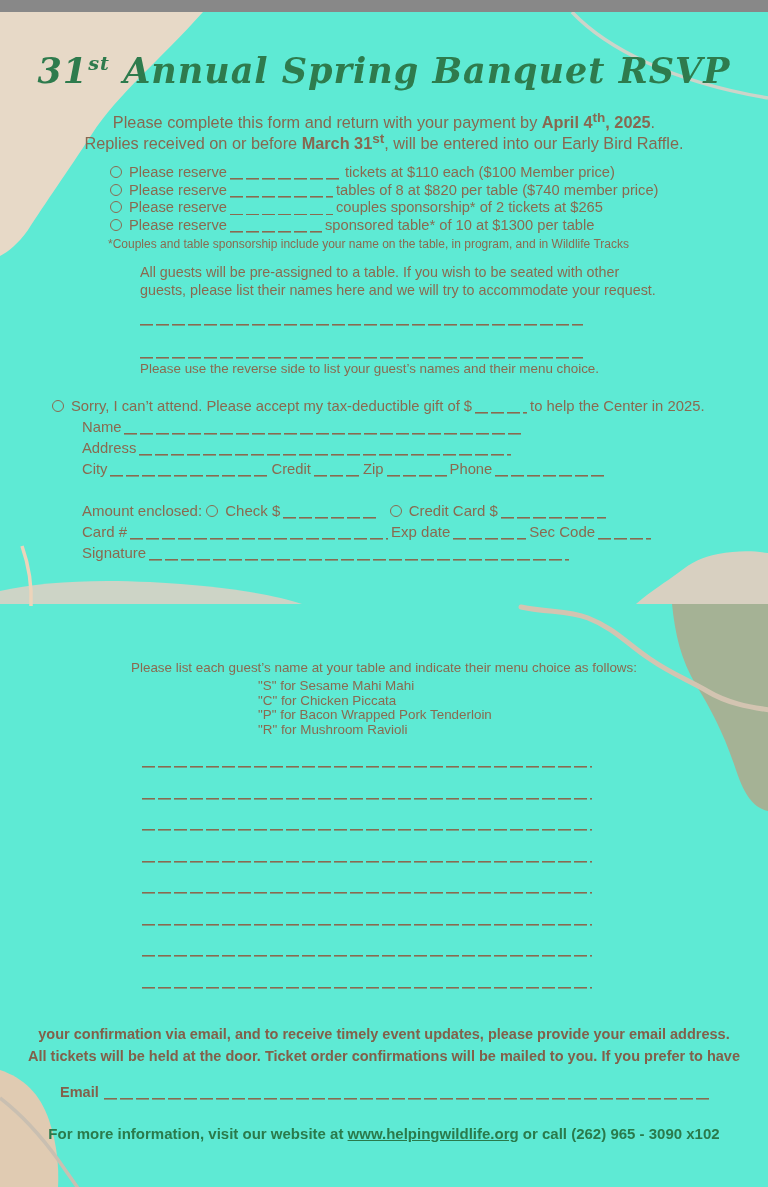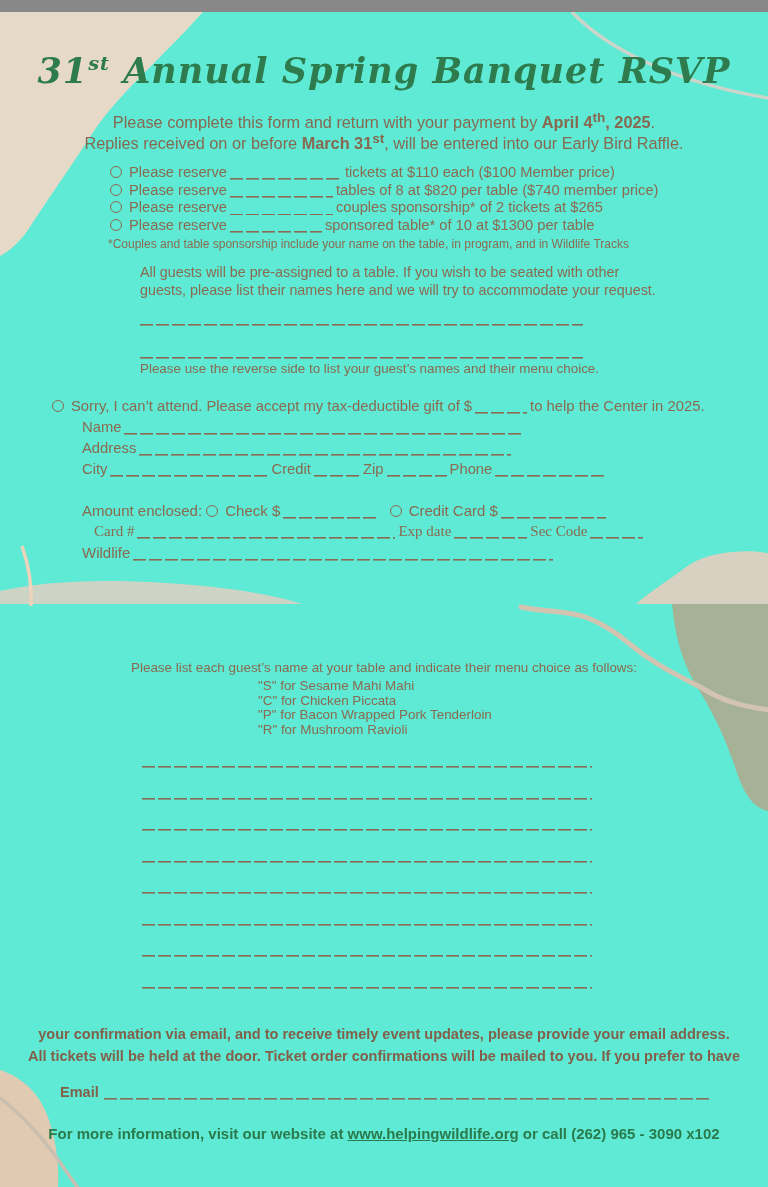--- a/index.html
+++ b/index.html
@@ -81,22 +81,22 @@
 
     <div class="abs smallnote" style="left:140px;top:349px;">Please use the reverse side to list your guest’s names and their menu choice.</div>
 
     <div class="abs row" style="left:52px;top:386px;"><span class="circ"></span><span>Sorry, I can’t attend. Please accept my tax-deductible gift of $</span><span class="uline" style="width:52px;"></span><span>to help the Center in 2025.</span></div>
 
     <div class="abs row" style="left:82px;top:407px;"><span>Name</span><span class="uline" style="width:398px;"></span></div>
     <div class="abs row" style="left:82px;top:428px;"><span>Address</span><span class="uline" style="width:372px;"></span></div>
     <div class="abs row" style="left:82px;top:449px;"><span>City</span><span class="uline" style="width:158px;"></span><span>Credit</span><span class="uline" style="width:46px;"></span><span>Zip</span><span class="uline" style="width:60px;"></span><span>Phone</span><span class="uline" style="width:112px;"></span></div>
 
     <div class="abs payrow" style="left:82px;top:490px;"><span>Amount enclosed:</span> <span class="circ"></span><span>Check $</span><span class="uline" style="width:95px;"></span>&nbsp;&nbsp;<span class="circ"></span><span>Credit Card $</span><span class="uline" style="width:105px;"></span></div>
-    <div class="abs payrow" style="left:94px;top:511px;font-family:Liberation Serif, serif;"><span>Card #</span><span class="uline" style="width:258px;"></span><span>Exp date</span><span class="uline" style="width:73px;"></span><span>Sec Code</span><span class="uline" style="width:53px;"></span></div>
-    <div class="abs payrow" style="left:82px;top:532px;"><span>Wildlife</span><span class="uline" style="width:420px;"></span></div>
+    <div class="abs payrow" style="left:82px;top:511px;"><span>Card #</span><span class="uline" style="width:258px;"></span><span>Exp date</span><span class="uline" style="width:73px;"></span><span>Sec Code</span><span class="uline" style="width:53px;"></span></div>
+    <div class="abs payrow" style="left:82px;top:532px;"><span>Signature</span><span class="uline" style="width:420px;"></span></div>
 
     <div class="abs center menu-head" style="top:648px;">Please list each guest’s name at your table and indicate their menu choice as follows:</div>
 
     <div class="abs menu-list" style="left:258px;top:667px;">
       <div>"S" for Sesame Mahi Mahi</div>
       <div>"C" for Chicken Piccata</div>
       <div>"P" for Bacon Wrapped Pork Tenderloin</div>
       <div>"R" for Mushroom Ravioli</div>
     </div>
 

